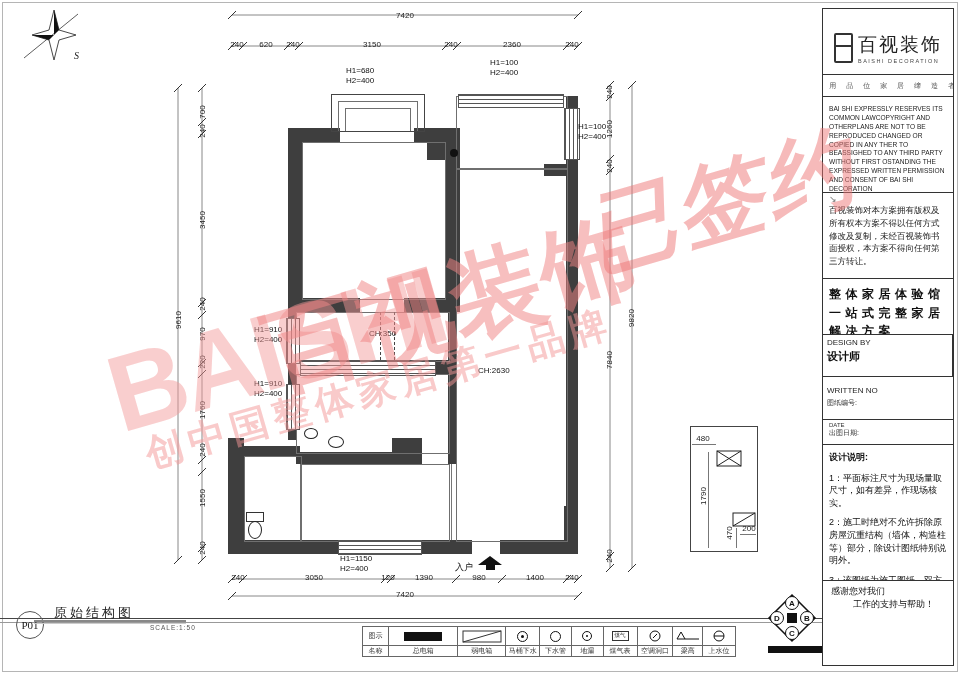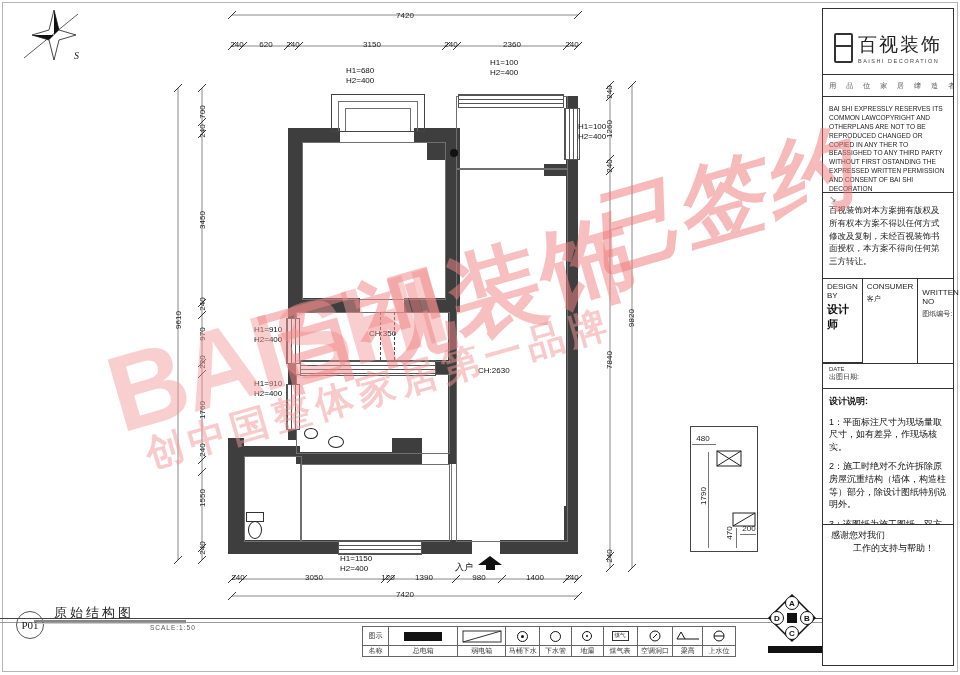--- a/index.html
+++ b/index.html
@@ -41,21 +41,21 @@
   .plogo-icon{width:15px;height:26px;border:2px solid #333;border-radius:2px;position:relative}
   .plogo-icon:before{content:"";position:absolute;left:-2px;right:-2px;top:10px;height:2px;background:#333}
   .plogo-txt .cn{font-size:19px;letter-spacing:2px;color:#222}
   .plogo-txt .en{font-size:5.5px;letter-spacing:1.5px;color:#444}
   .pslogan{height:22px;display:flex;align-items:center;justify-content:center;font-size:7px;letter-spacing:4px;color:#555;white-space:nowrap}
   .pen{height:96px;font-size:6.6px;line-height:1.35;color:#222;padding-top:8px}
   .pcn{height:86px;font-size:8.5px;line-height:1.5;color:#222}
   .pcn .arr{font-size:9px;color:#777;display:block;line-height:1}
   .phead{height:56px;font-size:12px;font-weight:bold;letter-spacing:4.5px;line-height:1.55;color:#111;padding-top:6px}
   .paddr{height:50px;font-size:9px;color:#222;font-weight:bold}
-  .pgrid{display:grid;grid-template-columns:1fr 1fr 1fr;height:84px}
+  .pgrid{display:grid;grid-template-columns:1fr;height:84px}
   .pcell{border-right:1px solid #333;border-bottom:1px solid #333;padding:3px 4px;box-sizing:border-box}
   .pcell.nr{border-right:none}
   .pcell.nb{border-bottom:none}
   .pcell .en{font-size:8px;color:#222;display:block}
   .pcell .cnB{font-size:11px;font-weight:bold;color:#111;display:block;margin-top:2px}
   .pcell .cnS{font-size:7px;color:#333;display:block;margin-top:3px}
   .pdate{height:26px;padding:2px 6px}
   .pdate .en{font-size:6px;color:#333;display:block}
   .pdate .cn{font-size:7px;color:#333;display:block}
   .pnotes{height:136px;font-size:9px;line-height:1.4;color:#111}
@@ -371,29 +371,26 @@
         <div class="cn">百视装饰</div>
         <div class="en">BAISHI DECORATION</div>
       </div>
     </div>
     <div class="pbox pslogan">· 用 品 位 家 居 缔 造 者</div>
     <div class="pbox pen">BAI SHI EXPRESSLY RESERVES ITS COMMON LAWCOPYRIGHT AND OTHERPLANS ARE NOT TO BE REPRODUCED CHANGED OR COPIED IN ANY THER TO BEASSIGHED TO ANY THIRD PARTY WITHOUT FIRST OSTANDING THE EXPRESSED WRITTEN PERMISSION AND CONSENT OF BAI SHI DECORATION</div>
     <div class="pbox pcn">
       <span class="arr">↘</span>
       <span>百视装饰对本方案拥有版权及所有权本方案不得以任何方式修改及复制，未经百视装饰书面授权，本方案不得向任何第三方转让。</span>
     </div>
+    <div class="pbox phead">整体家居体验馆一站式完整家居解决方案</div>
     <div class="pgrid">
       <div class="pcell">
         <span class="en">DESIGN BY</span>
         <span class="cnB">设计师</span>
       </div>
-      <div class="pcell nb">
-        <span class="en">CONSUMER</span>
-        <span class="cnS">客户</span>
-      </div>
       <div class="pcell nr nb">
         <span class="en" style="margin-top:6px">WRITTEN NO</span>
         <span class="cnS">图纸编号:</span>
       </div>
     </div>
     <div class="pbox pdate" style="border-top:1px solid #333">
       <span class="en">DATE</span>
       <span class="cn">出图日期:</span>
     </div>
     <div class="pbox pnotes">

